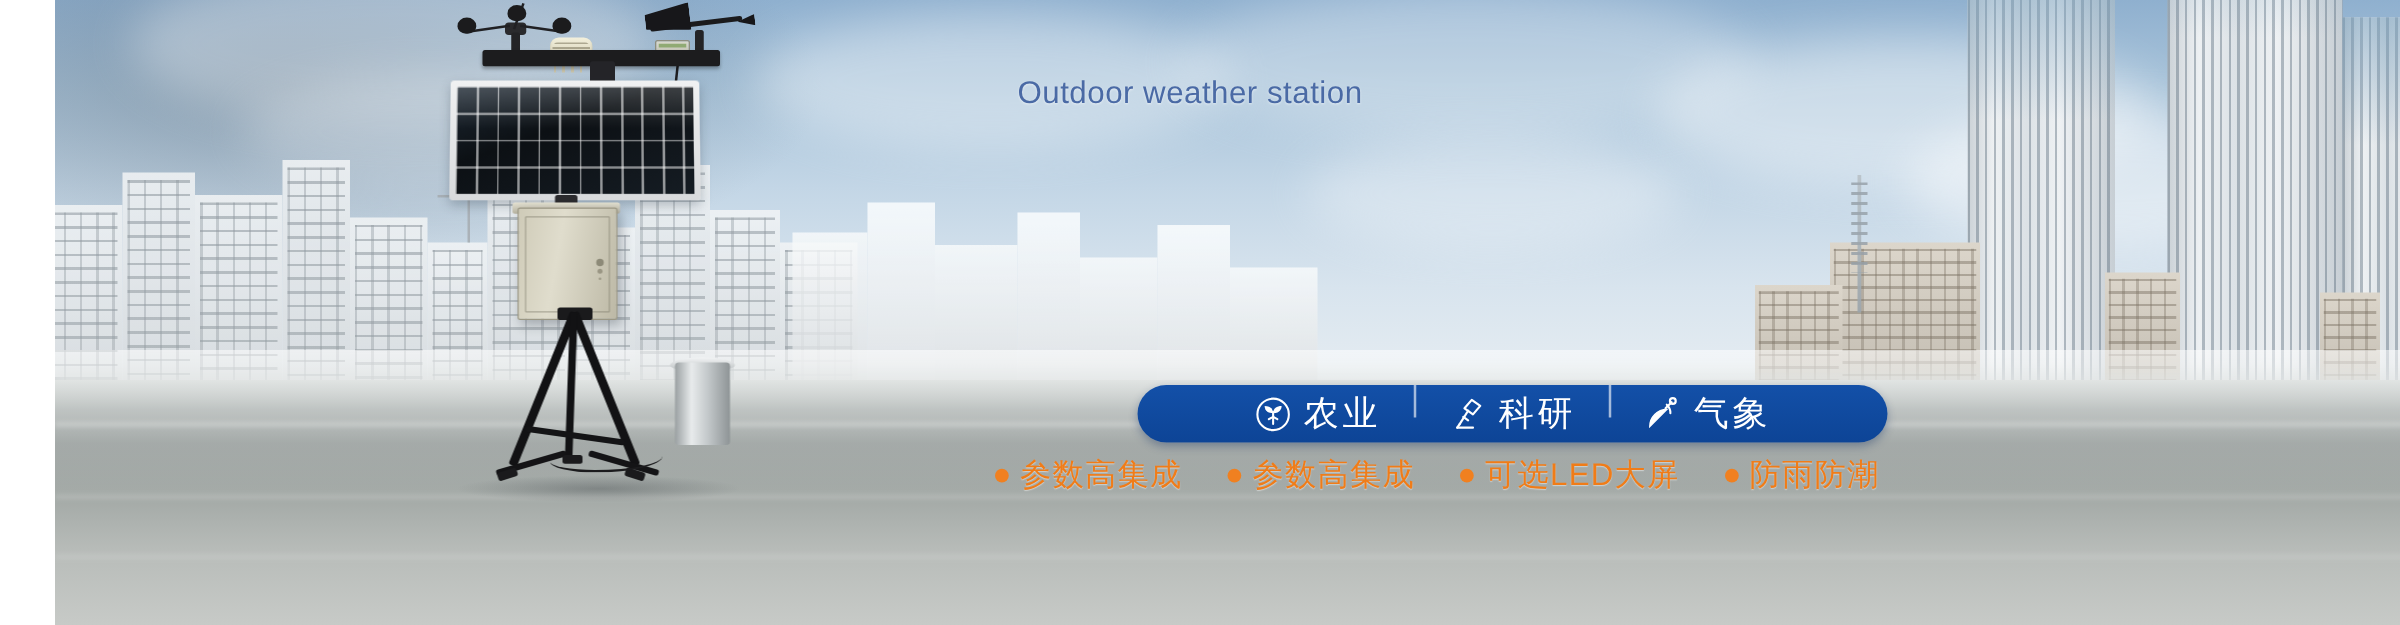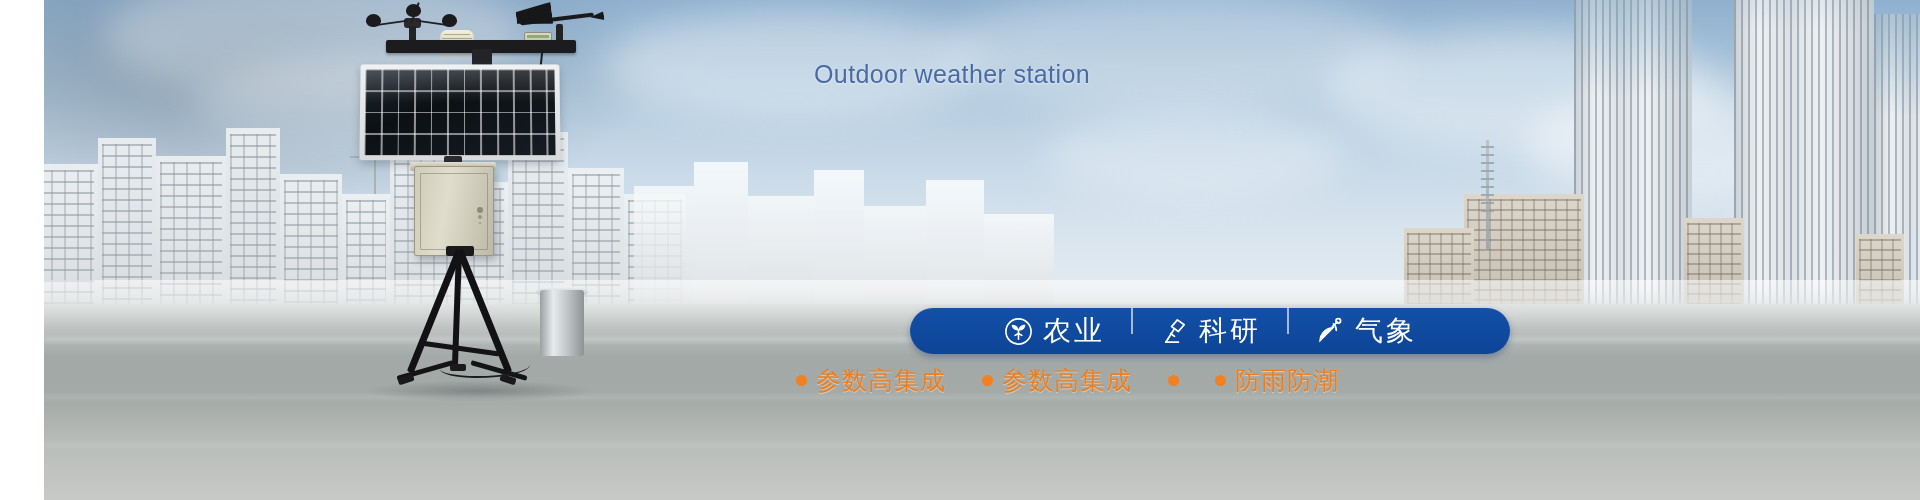--- a/index.html
+++ b/index.html
@@ -329,20 +329,21 @@
     <div class="bullet">
       <span class="dot"></span>
       <span class="btxt">参数高集成</span>
     </div>
     <div class="bullet">
       <span class="dot"></span>
       <span class="btxt">参数高集成</span>
     </div>
     <div class="bullet">
       <span class="dot"></span>
+      <span class="btxt">可选LED大屏</span>
     </div>
     <div class="bullet" style="margin-right:0;">
       <span class="dot"></span>
       <span class="btxt">防雨防潮</span>
     </div>
   </div>
 
 </div>
 
 </body></html>

